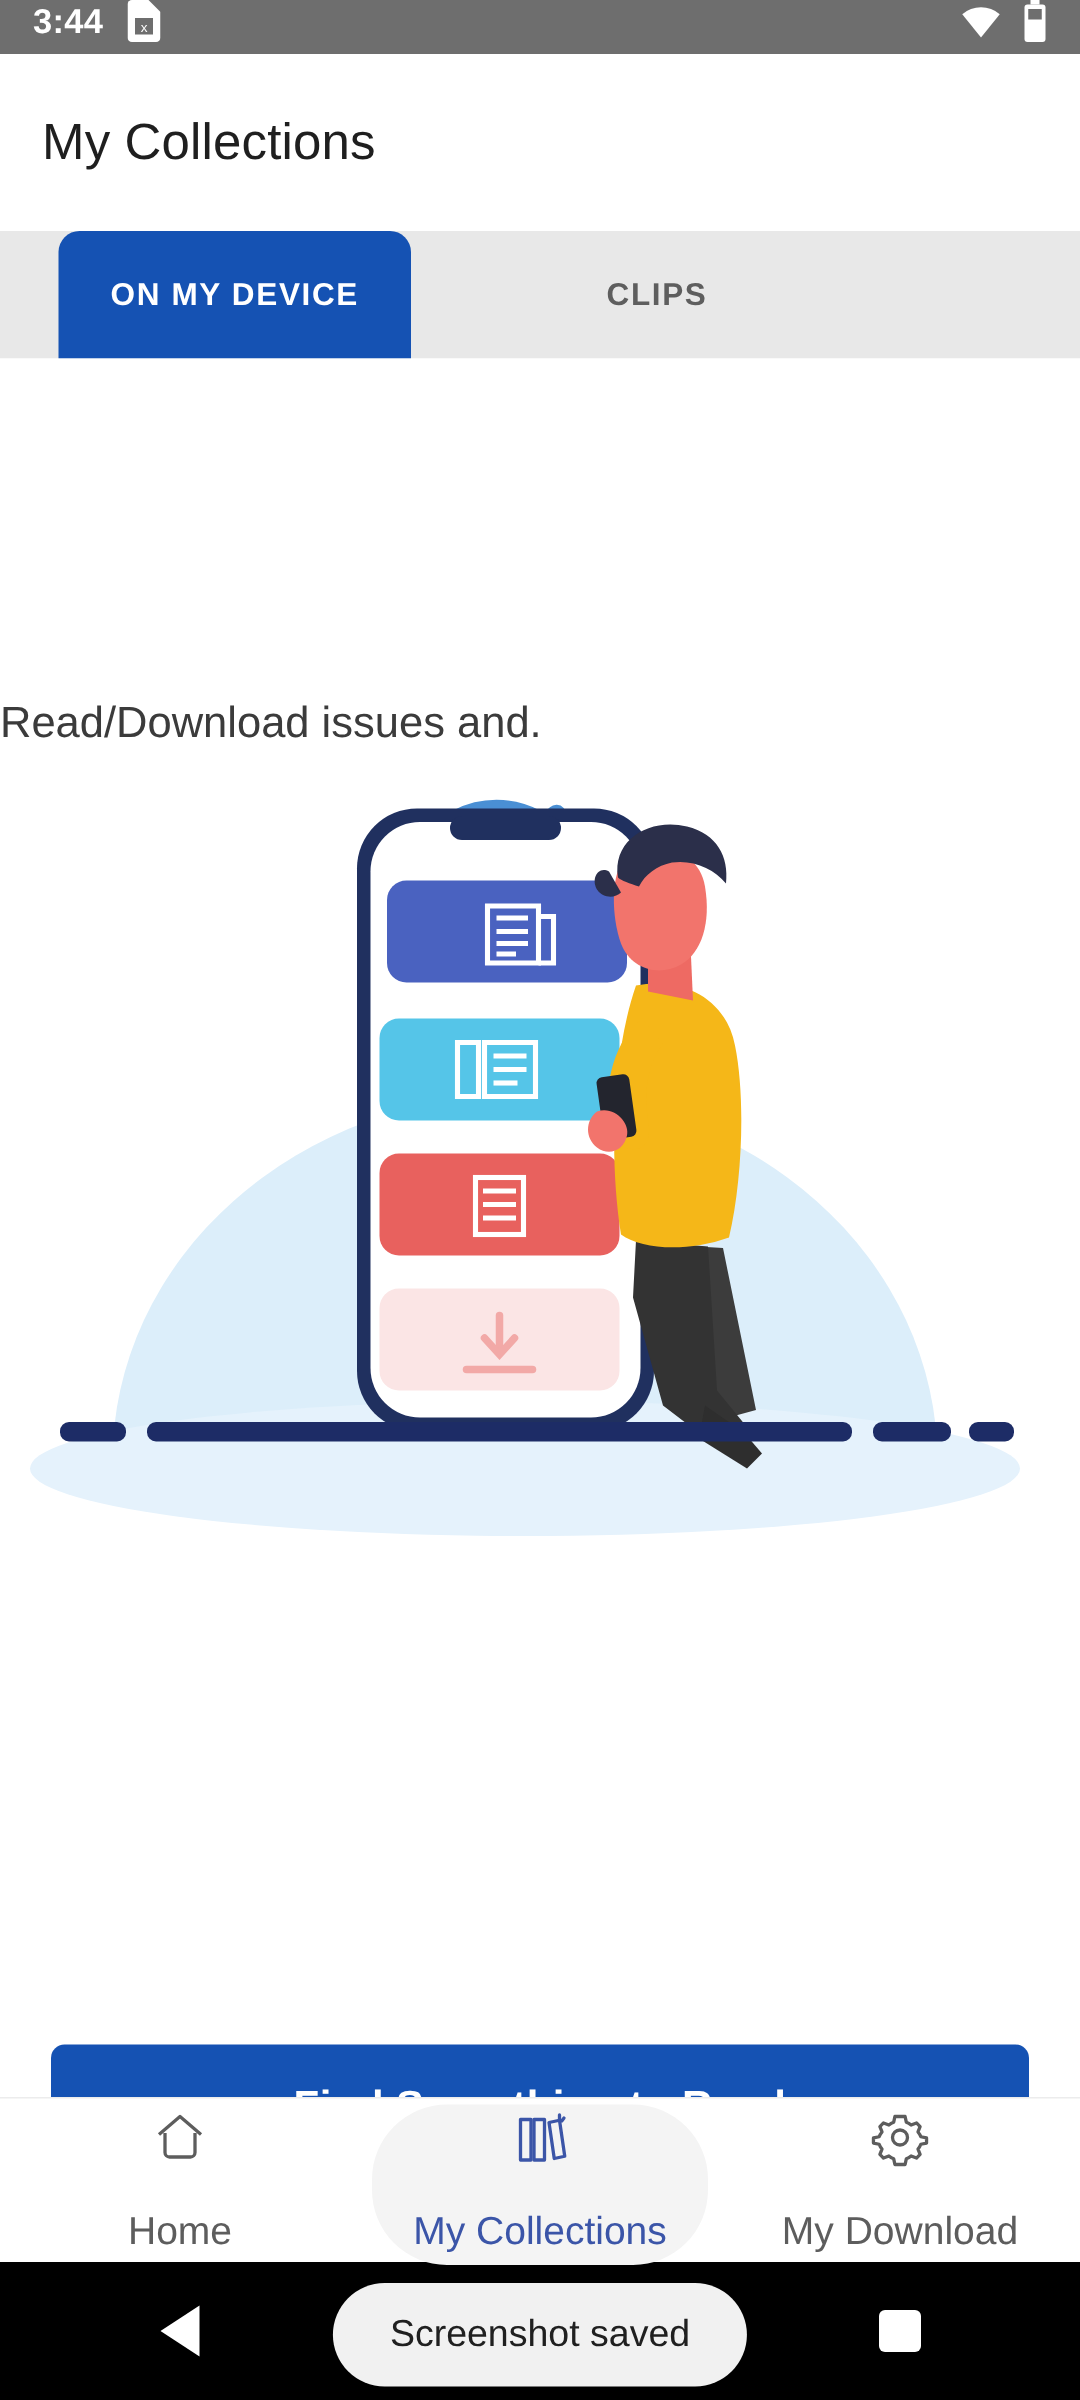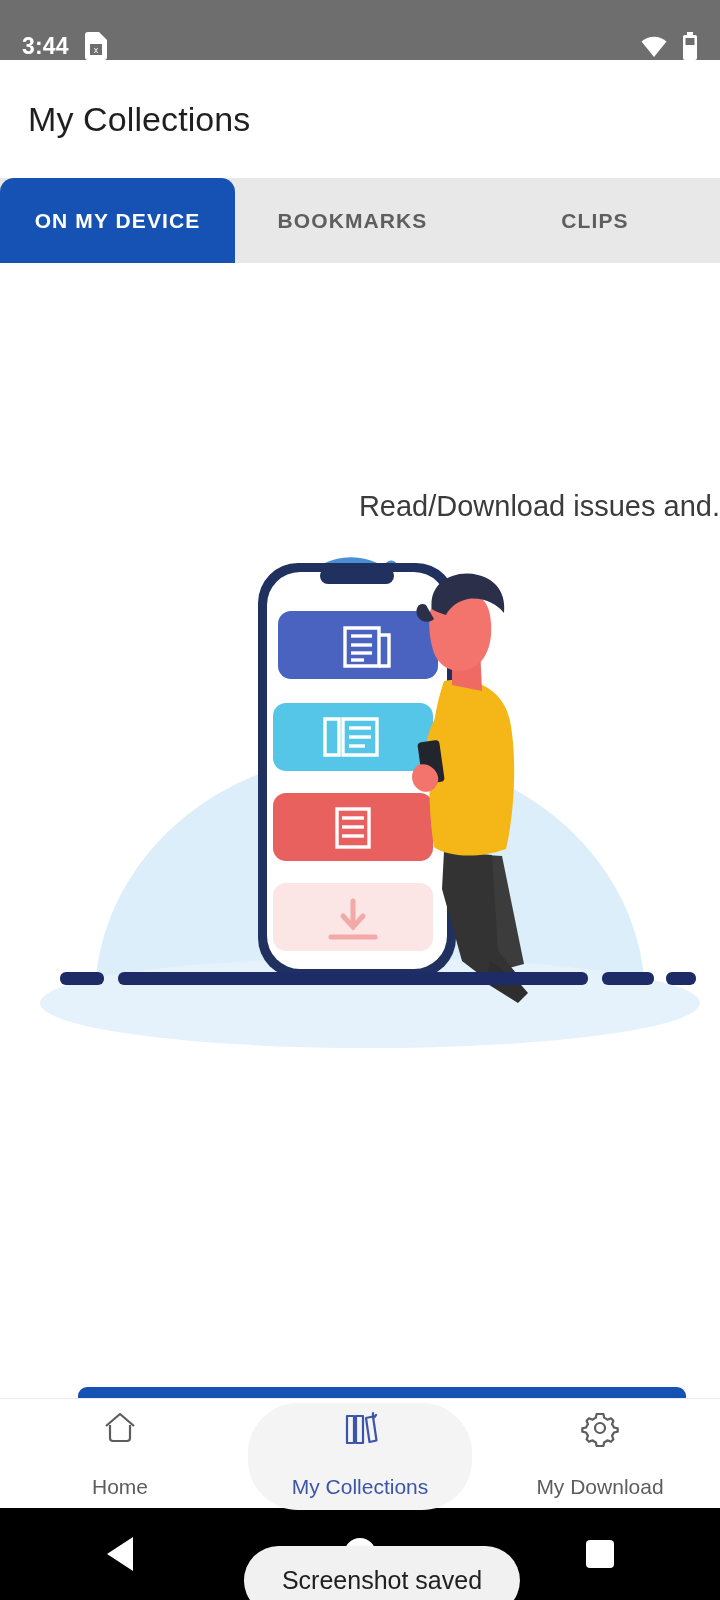--- a/index.html
+++ b/index.html
@@ -11,22 +11,22 @@
   }
   .screen {
     position:relative;
     width:720px; height:1600px;
     background:#ffffff;
     display:flex; flex-direction:column;
   }
 
   
   .status-bar {
-    height:60px; background:#6e6e6e;
-    display:flex; align-items:flex-end;
+    height:36px; background:#6e6e6e;
+    display:flex; align-items:flex-start;
     padding:0 22px;
     flex:0 0 auto;
   }
   .status-time {
     color:#ffffff; font-size:23px; font-weight:600;
     letter-spacing:0.2px;
   }
   .status-left { display:flex; align-items:center; gap:16px; }
   .status-right { margin-left:auto; display:flex; align-items:center; gap:14px; }
   .sim-icon { width:22px; height:28px; display:block; }
@@ -50,35 +50,36 @@
     height:85px; background:#e8e8e8;
     display:flex; align-items:stretch;
     flex:0 0 auto;
     position:relative;
   }
   .tab {
     display:flex; align-items:center; justify-content:center;
     font-size:21px; font-weight:600; letter-spacing:1.1px;
     color:#5e5e5e;
     flex:0 0 auto;
+    margin-left:39px;
   }
   .tab-0 { width:235px; }
   .tab-1 { width:235px; }
   .tab-2 { width:250px; }
   .tab.active {
     background:#1552b3;
     color:#ffffff;
     border-radius:14px 14px 0 0;
   }
 
   
   .content {
     flex:1 1 auto; position:relative;
     background:#ffffff;
-    display:flex; flex-direction:column; align-items:flex-end;margin-left:44px;
+    display:flex; flex-direction:column; align-items:flex-start;
   }
 
   .empty-text {
     margin-top:218px;
     text-align:center;
     font-size:29px; line-height:50px; color:#3b3b3b;
   }
 
   
   .illustration {
@@ -129,21 +130,21 @@
   }
   .nav-item {
     flex:1 1 0;
     display:flex; flex-direction:column;
     align-items:center; justify-content:center;
     gap:7px;
     color:#5d5d5d;
     position:relative;
     cursor:pointer;
   }
-  .nav-item .nav-label { font-size:21px;margin-top:20px; }
+  .nav-item .nav-label { font-size:26px;margin-top:20px; }
   .nav-item.active { color:#3b55a8; }
   .nav-item.active::before {
     content:"";
     position:absolute;
     left:8px; right:8px; top:4px; bottom:-2px;
     background:#f4f4f4;
     border-radius:50px;
     z-index:0;
   }
   .nav-item .nav-icon, .nav-item .nav-label { position:relative; z-index:1; }
@@ -198,23 +199,20 @@
   </div>
 
   <div class="title-bar">
     <span class="page-title">My Collections</span>
   </div>
 
   <div class="tab-bar">
     <div class="tab tab-0 active">
       <span>ON MY DEVICE</span>
     </div>
-    <div class="tab tab-1">
-      <span>BOOKMARKS</span>
-    </div>
     <div class="tab tab-2">
       <span>CLIPS</span>
     </div>
   </div>
 
   <div class="content">
 
     <div class="empty-text">
       <div>Read/Download issues and.</div>
     </div>

